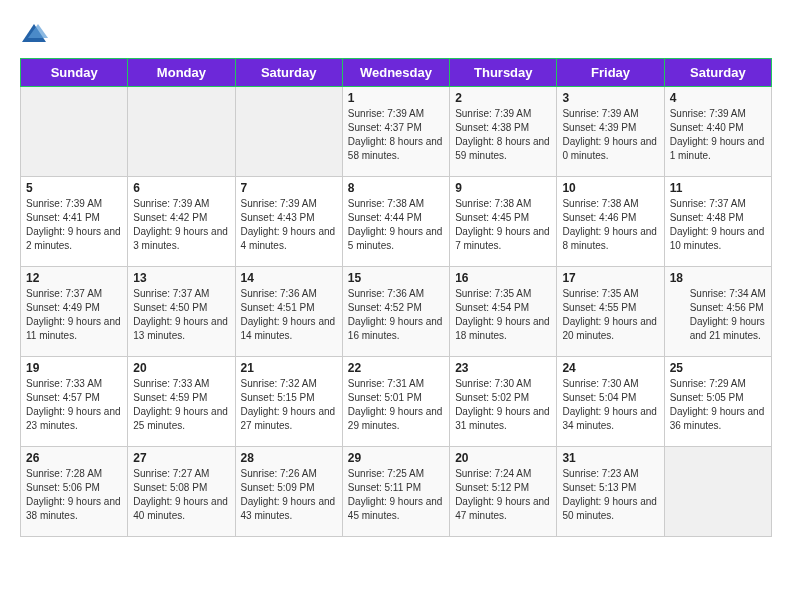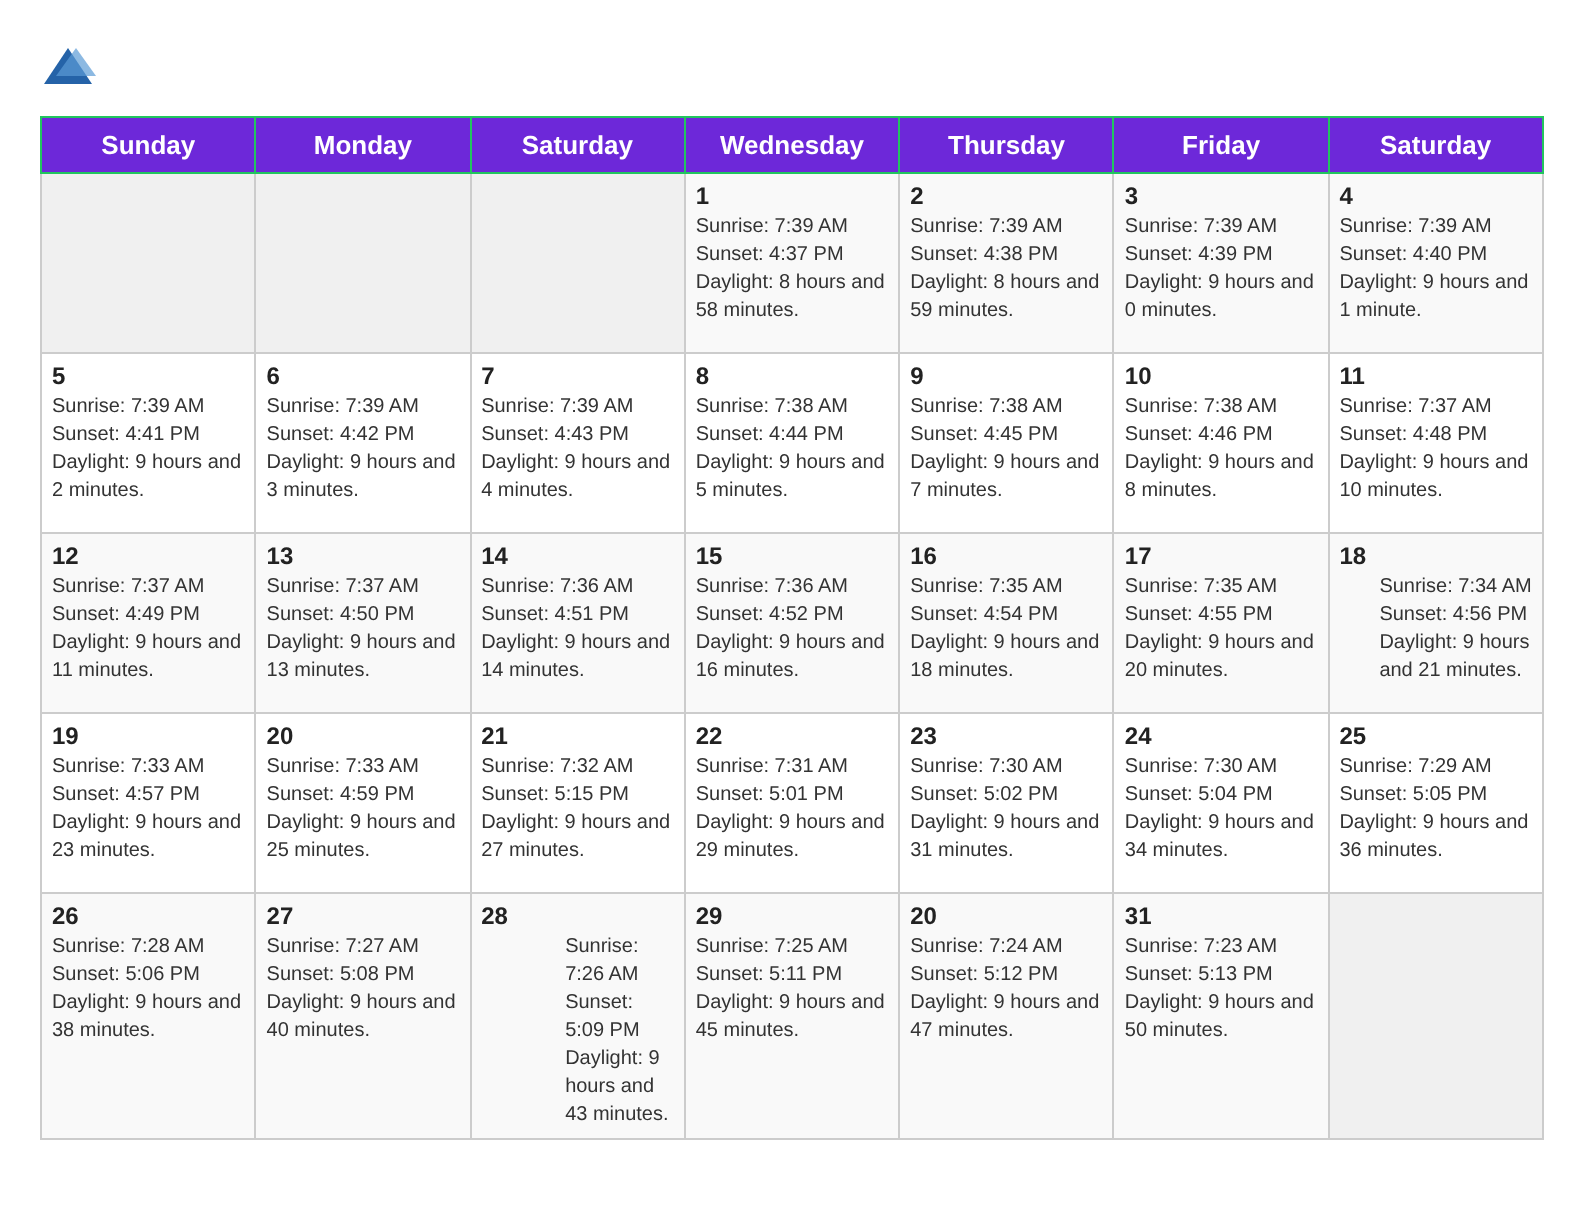--- a/index.html
+++ b/index.html
@@ -287,21 +287,21 @@
 Daylight: 9 hours and 38 minutes.</div>
         </td>
         <td>
           <span class="day-num">27</span>
           <div class="day-info" style="white-space: pre-line;">Sunrise: 7:27 AM
 Sunset: 5:08 PM
 Daylight: 9 hours and 40 minutes.</div>
         </td>
         <td>
           <span class="day-num">28</span>
-          <div class="day-info" style="white-space: pre-line; margin-left: 42px;">Sunrise: 7:26 AM
+          <div class="day-info" style="white-space: pre-line;">Sunrise: 7:26 AM
 Sunset: 5:09 PM
 Daylight: 9 hours and 43 minutes.</div>
         </td>
         <td>
           <span class="day-num">29</span>
           <div class="day-info" style="white-space: pre-line;">Sunrise: 7:25 AM
 Sunset: 5:11 PM
 Daylight: 9 hours and 45 minutes.</div>
         </td>
         <td>

